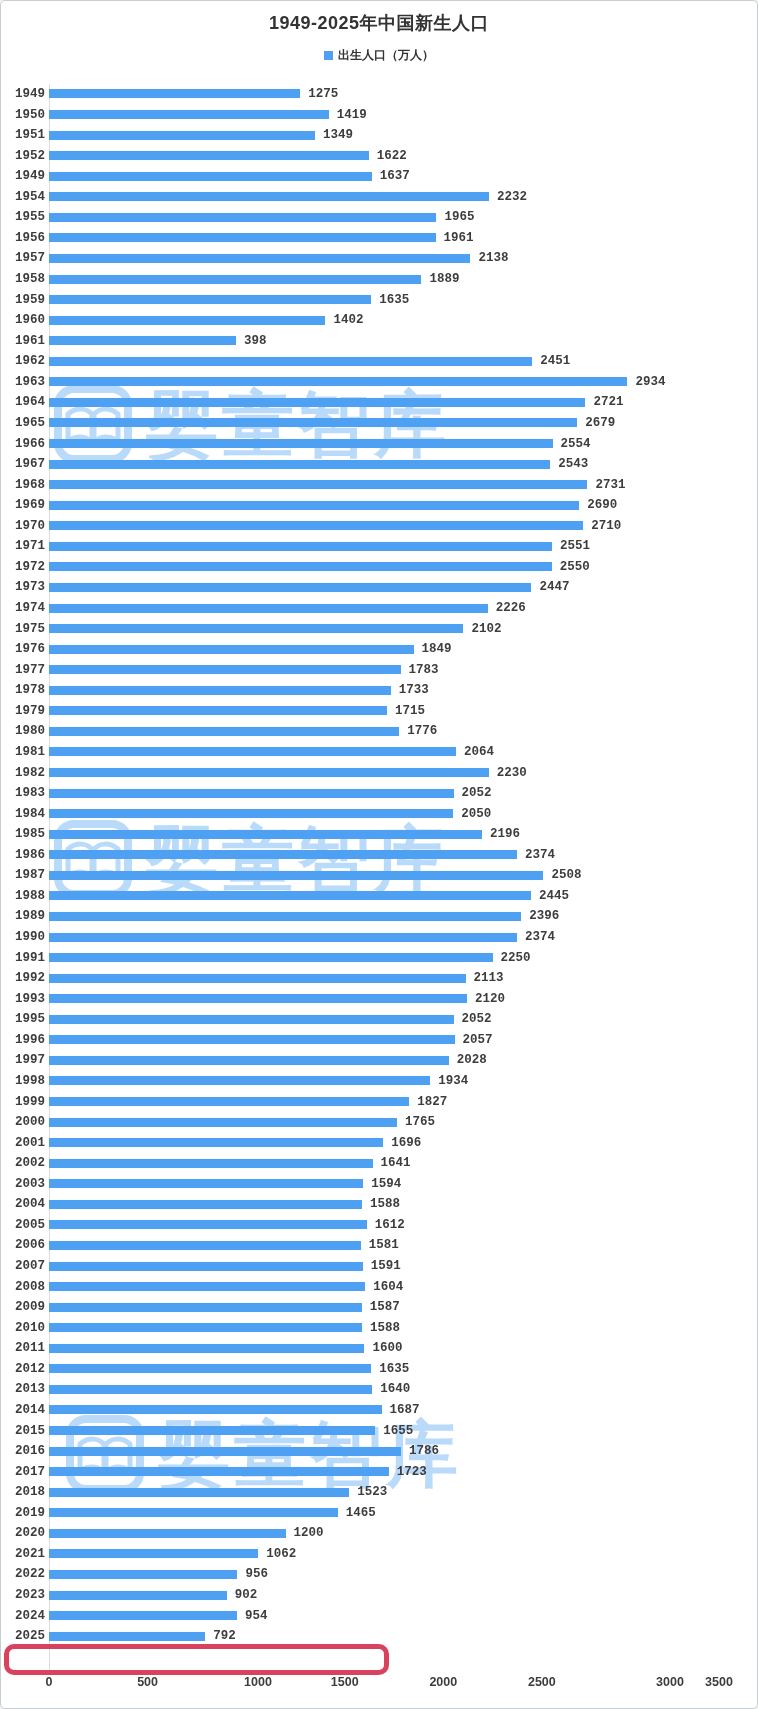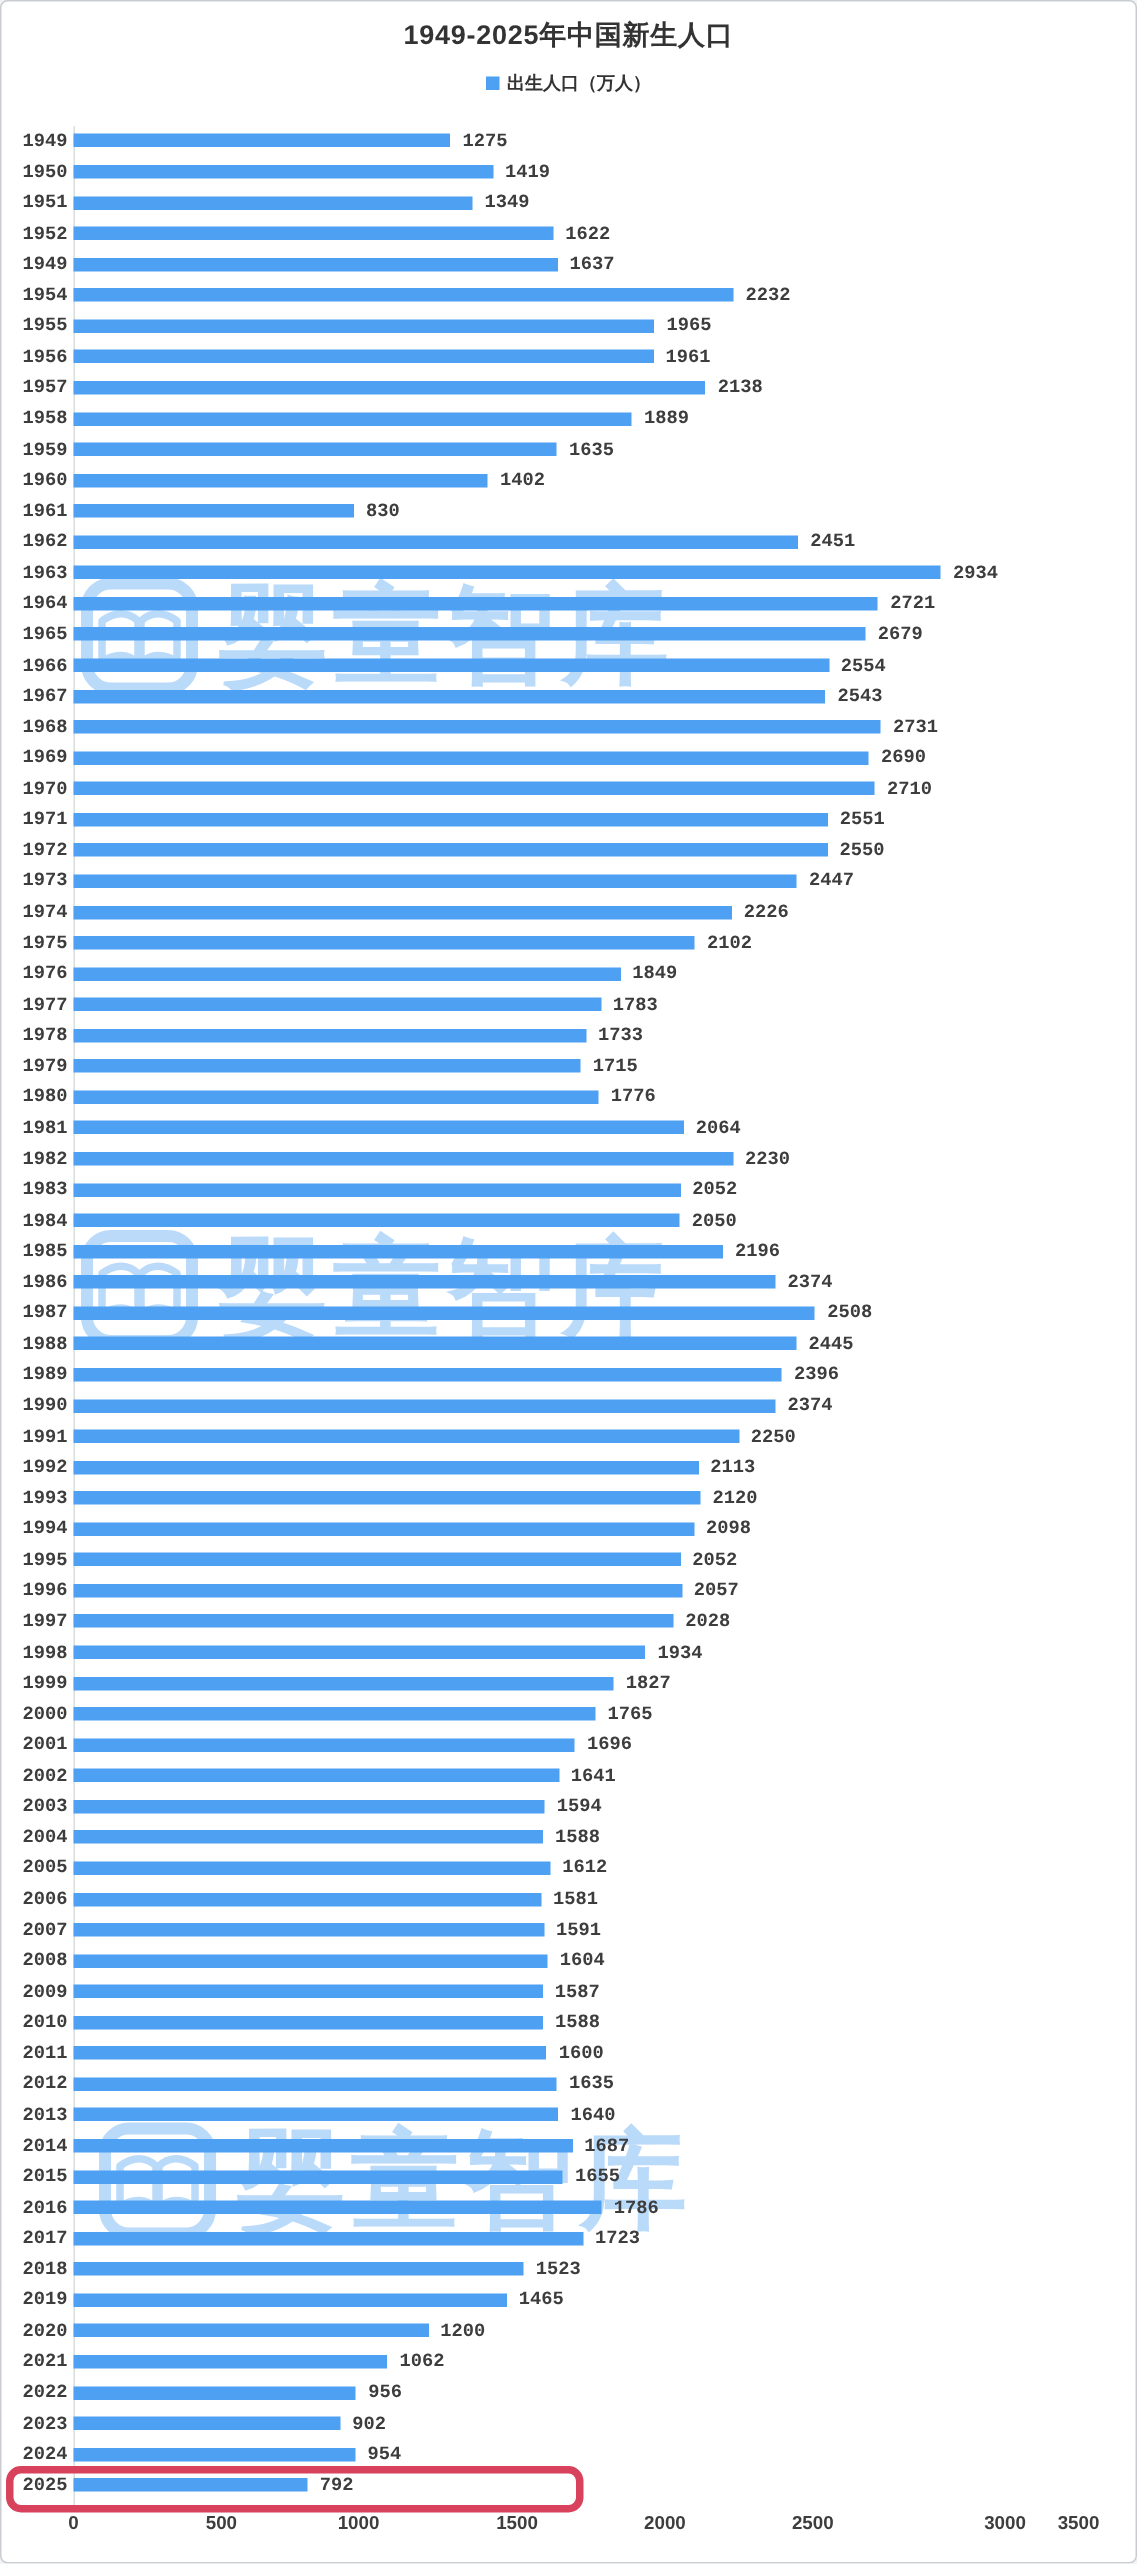--- a/index.html
+++ b/index.html
@@ -167,21 +167,21 @@
         <span class="yr">1960</span>
         <div class="track">
           <div class="bar" style="width: 40.0571%;"></div>
           <span class="val">1402</span>
         </div>
       </div>
       <div class="row">
         <span class="yr">1961</span>
         <div class="track">
           <div class="bar" style="width: 27.1143%;"></div>
-          <span class="val">830</span>
+          <span class="val">398</span>
         </div>
       </div>
       <div class="row">
         <span class="yr">1962</span>
         <div class="track">
           <div class="bar" style="width: 70.0286%;"></div>
           <span class="val">2451</span>
         </div>
       </div>
       <div class="row">
@@ -392,27 +392,20 @@
         <div class="track">
           <div class="bar" style="width: 60.3714%;"></div>
           <span class="val">2113</span>
         </div>
       </div>
       <div class="row">
         <span class="yr">1993</span>
         <div class="track">
           <div class="bar" style="width: 60.5714%;"></div>
           <span class="val">2120</span>
-        </div>
-      </div>
-      <div class="row">
-        <span class="yr">1994</span>
-        <div class="track">
-          <div class="bar" style="width: 59.9429%;"></div>
-          <span class="val">2098</span>
         </div>
       </div>
       <div class="row">
         <span class="yr">1995</span>
         <div class="track">
           <div class="bar" style="width: 58.6286%;"></div>
           <span class="val">2052</span>
         </div>
       </div>
       <div class="row">
@@ -623,21 +616,21 @@
         <div class="track">
           <div class="bar" style="width: 22.6286%;"></div>
           <span class="val">792</span>
         </div>
       </div>
     </div>
 
   <div class="axis" id="axis">
       <span class="tick" style="left: 48px;">0</span>
       <span class="tick" style="left: 146.571px;">500</span>
-      <span class="tick" style="left: 238px;">1000</span>
+      <span class="tick" style="left: 257px;">1000</span>
       <span class="tick" style="left: 343.714px;">1500</span>
       <span class="tick" style="left: 442.286px;">2000</span>
       <span class="tick" style="left: 540.857px;">2500</span>
       <span class="tick" style="left: 669px;">3000</span>
       <span class="tick" style="left: 718px;">3500</span>
     </div>
 
   <div class="hl"></div>
 </div>
 

